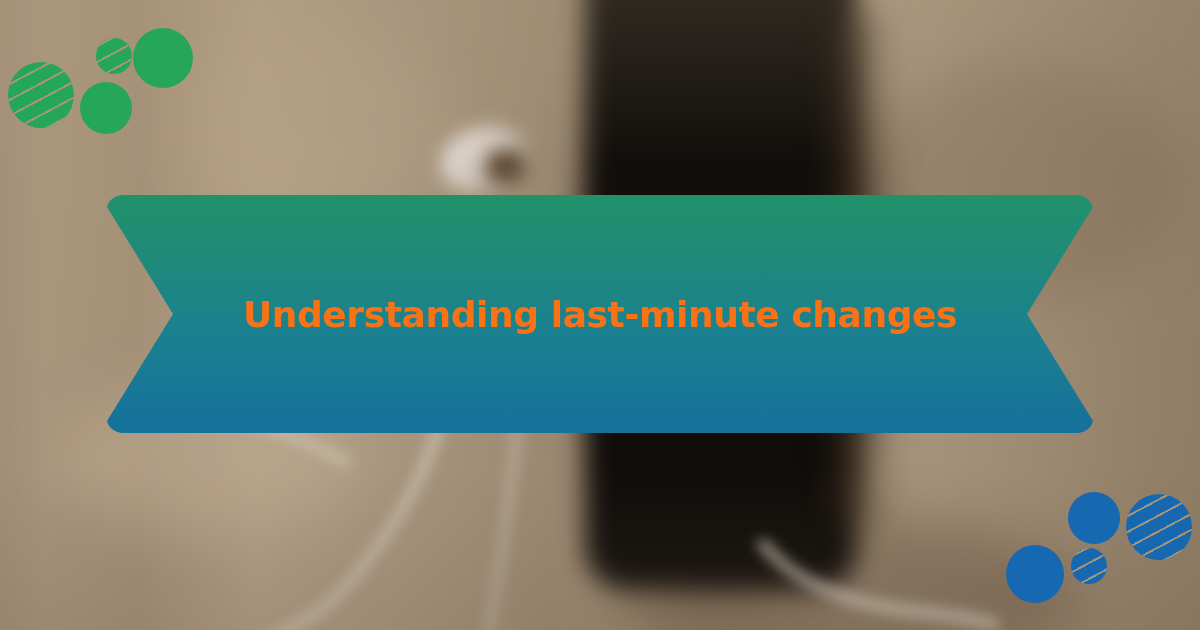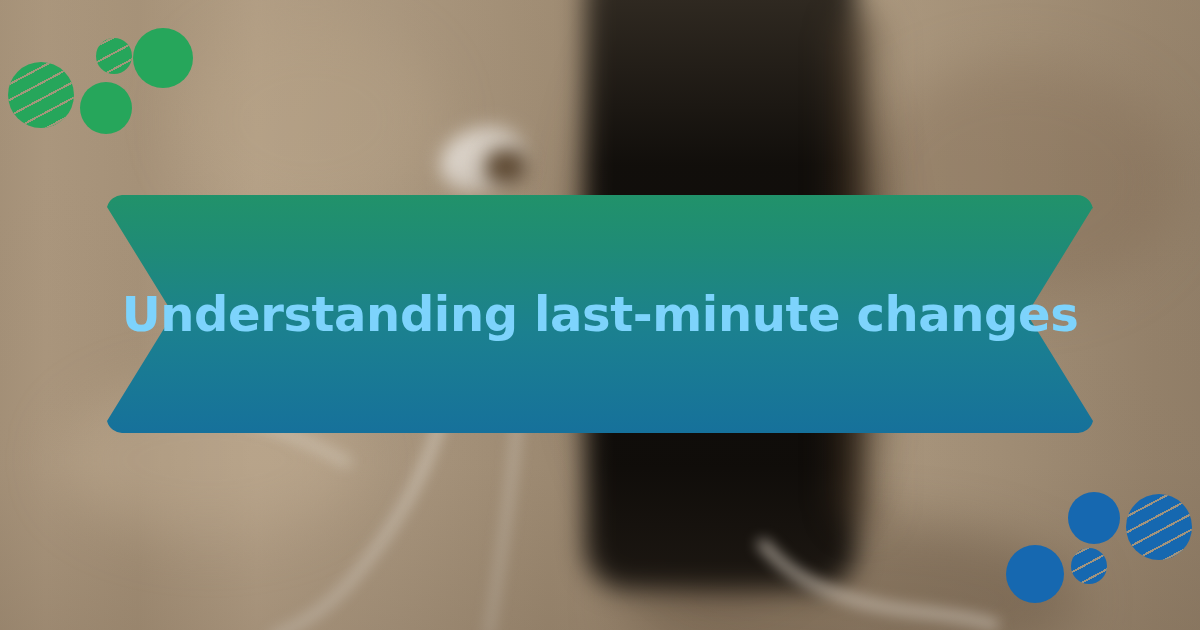--- a/index.html
+++ b/index.html
@@ -145,22 +145,22 @@
 
   .ribbon-title {
     position: absolute;
     left: 107px;
     top: 195px;
     width: 986px;
     height: 238px;
     display: flex;
     align-items: center;
     justify-content: center;
-    color: #7dd3fc;
-    font-size: 48px;
+    color: #f97316;
+    font-size: 36px;
     font-weight: 700;
     letter-spacing: -0.4px;
     white-space: nowrap;
     pointer-events: none;
   }
 </style>
 </head>
 <body>
 
 <div id="canvas">

